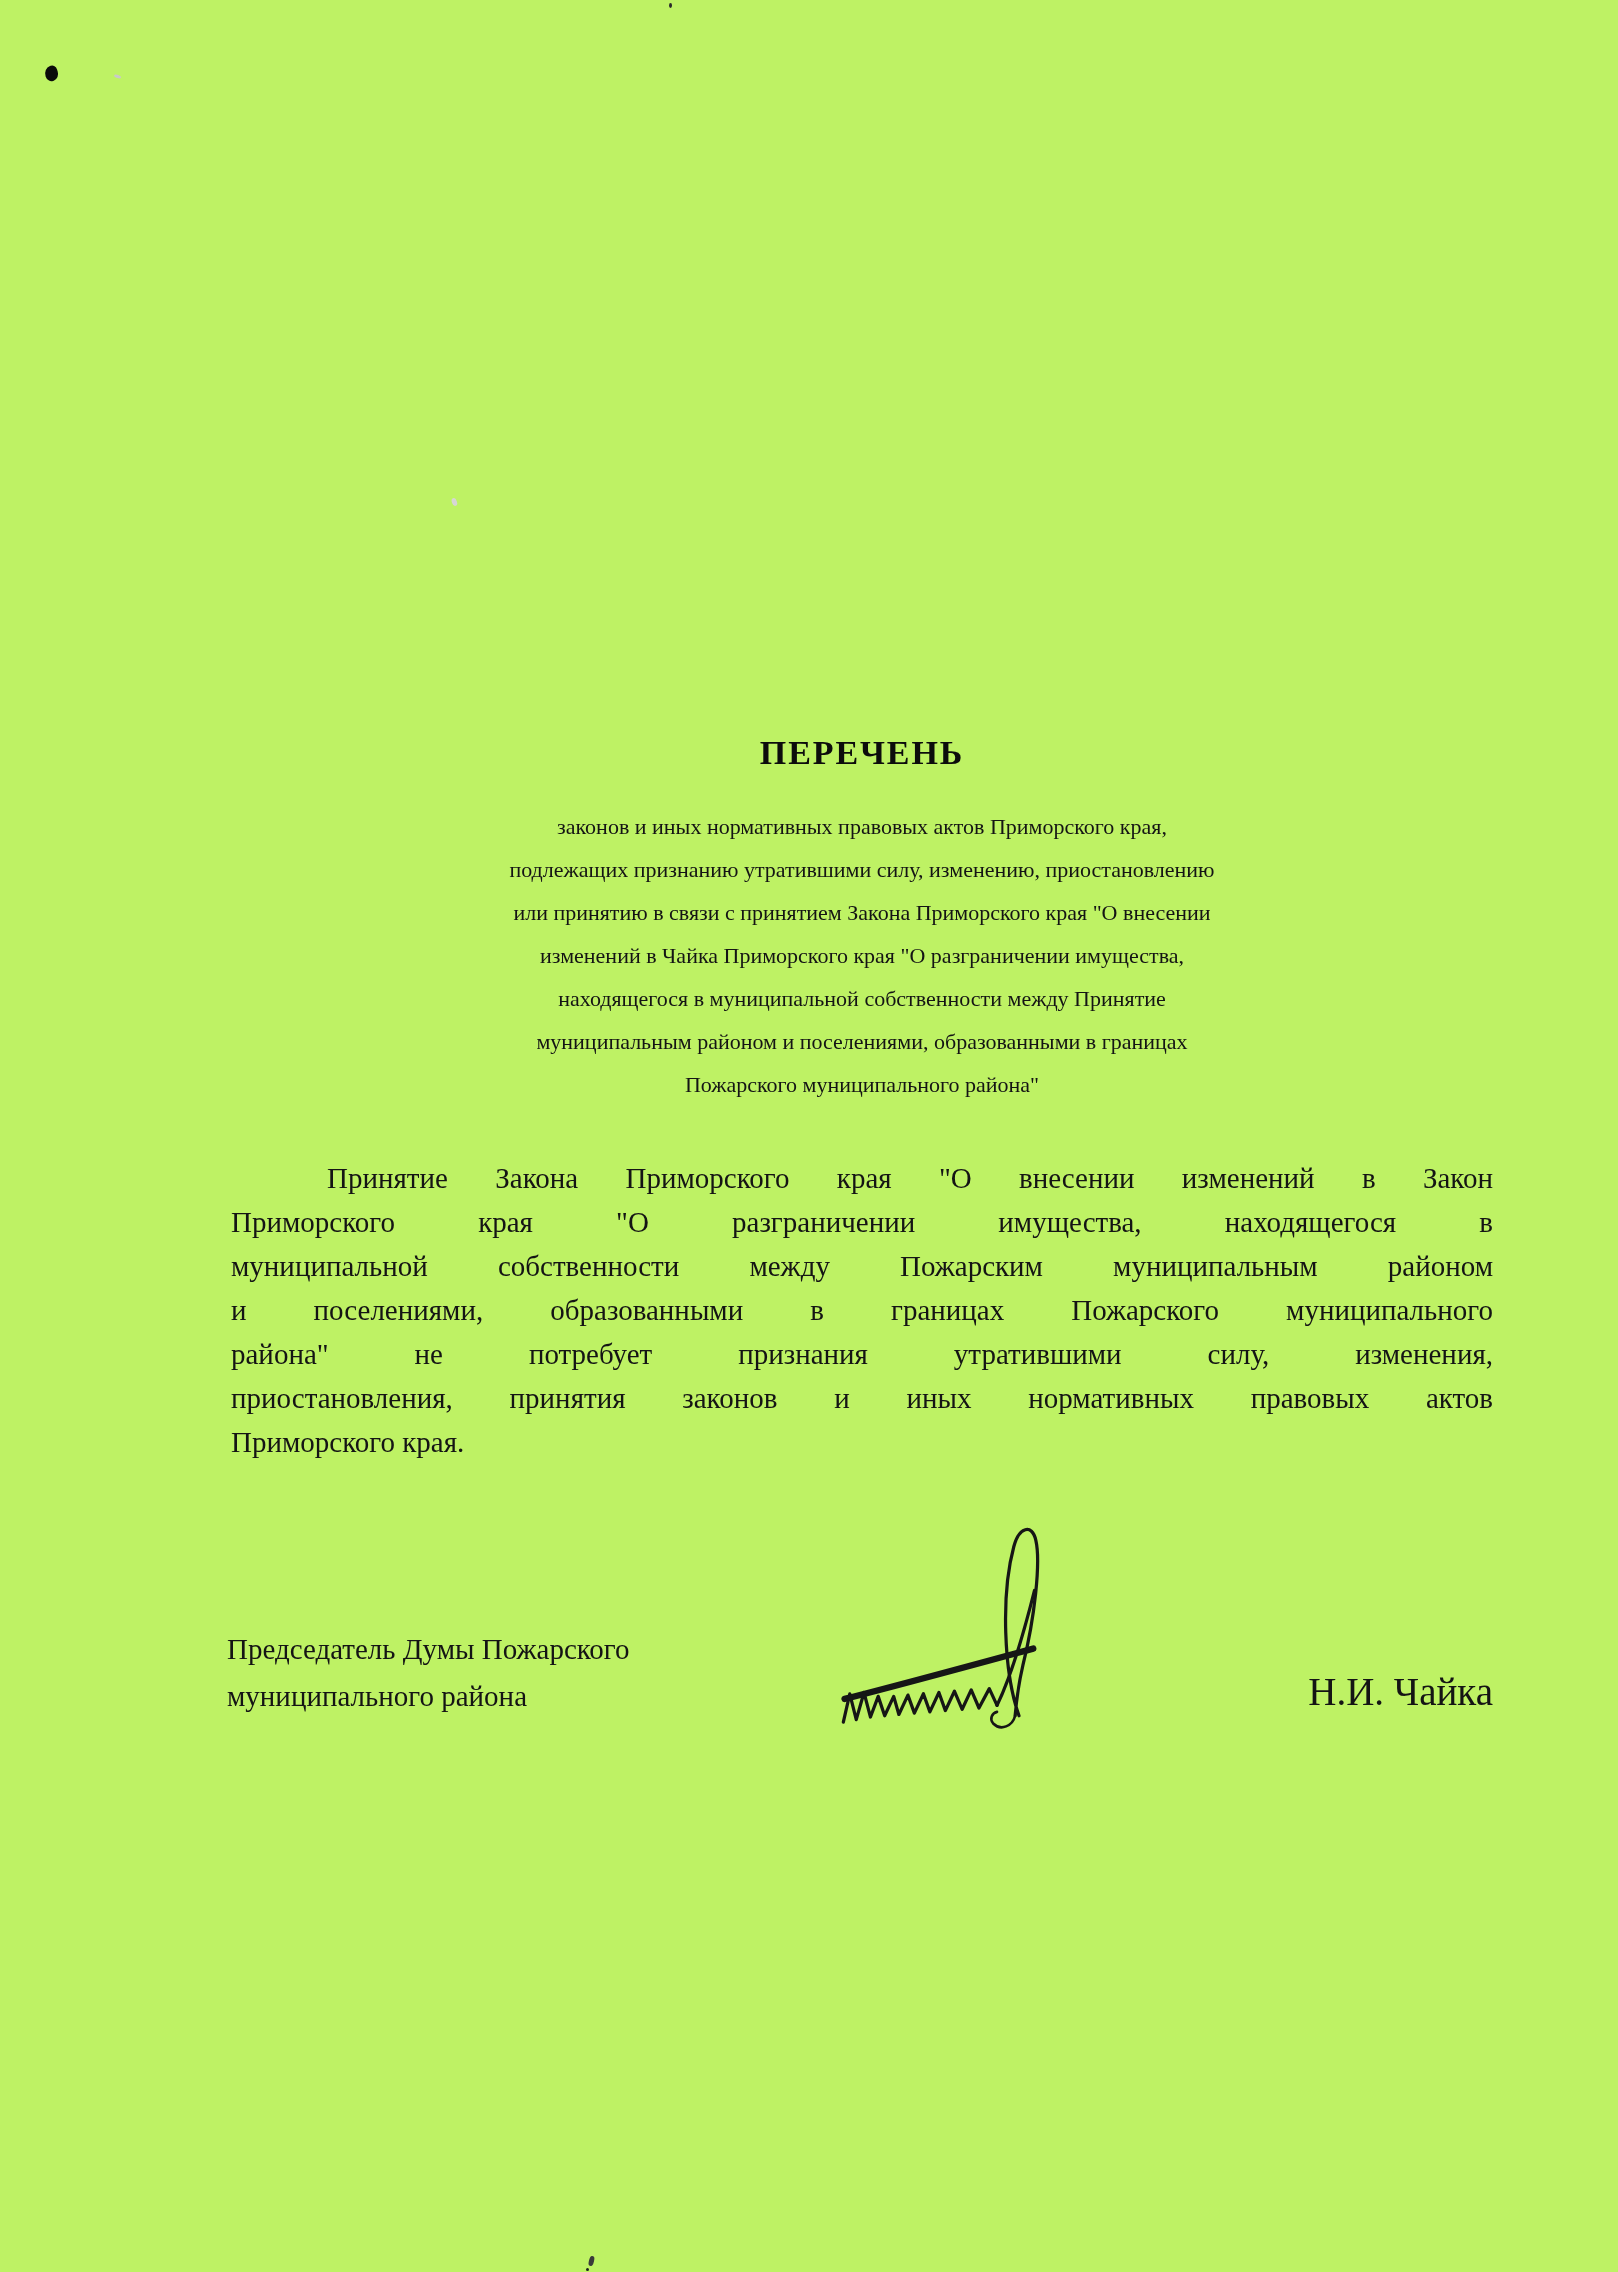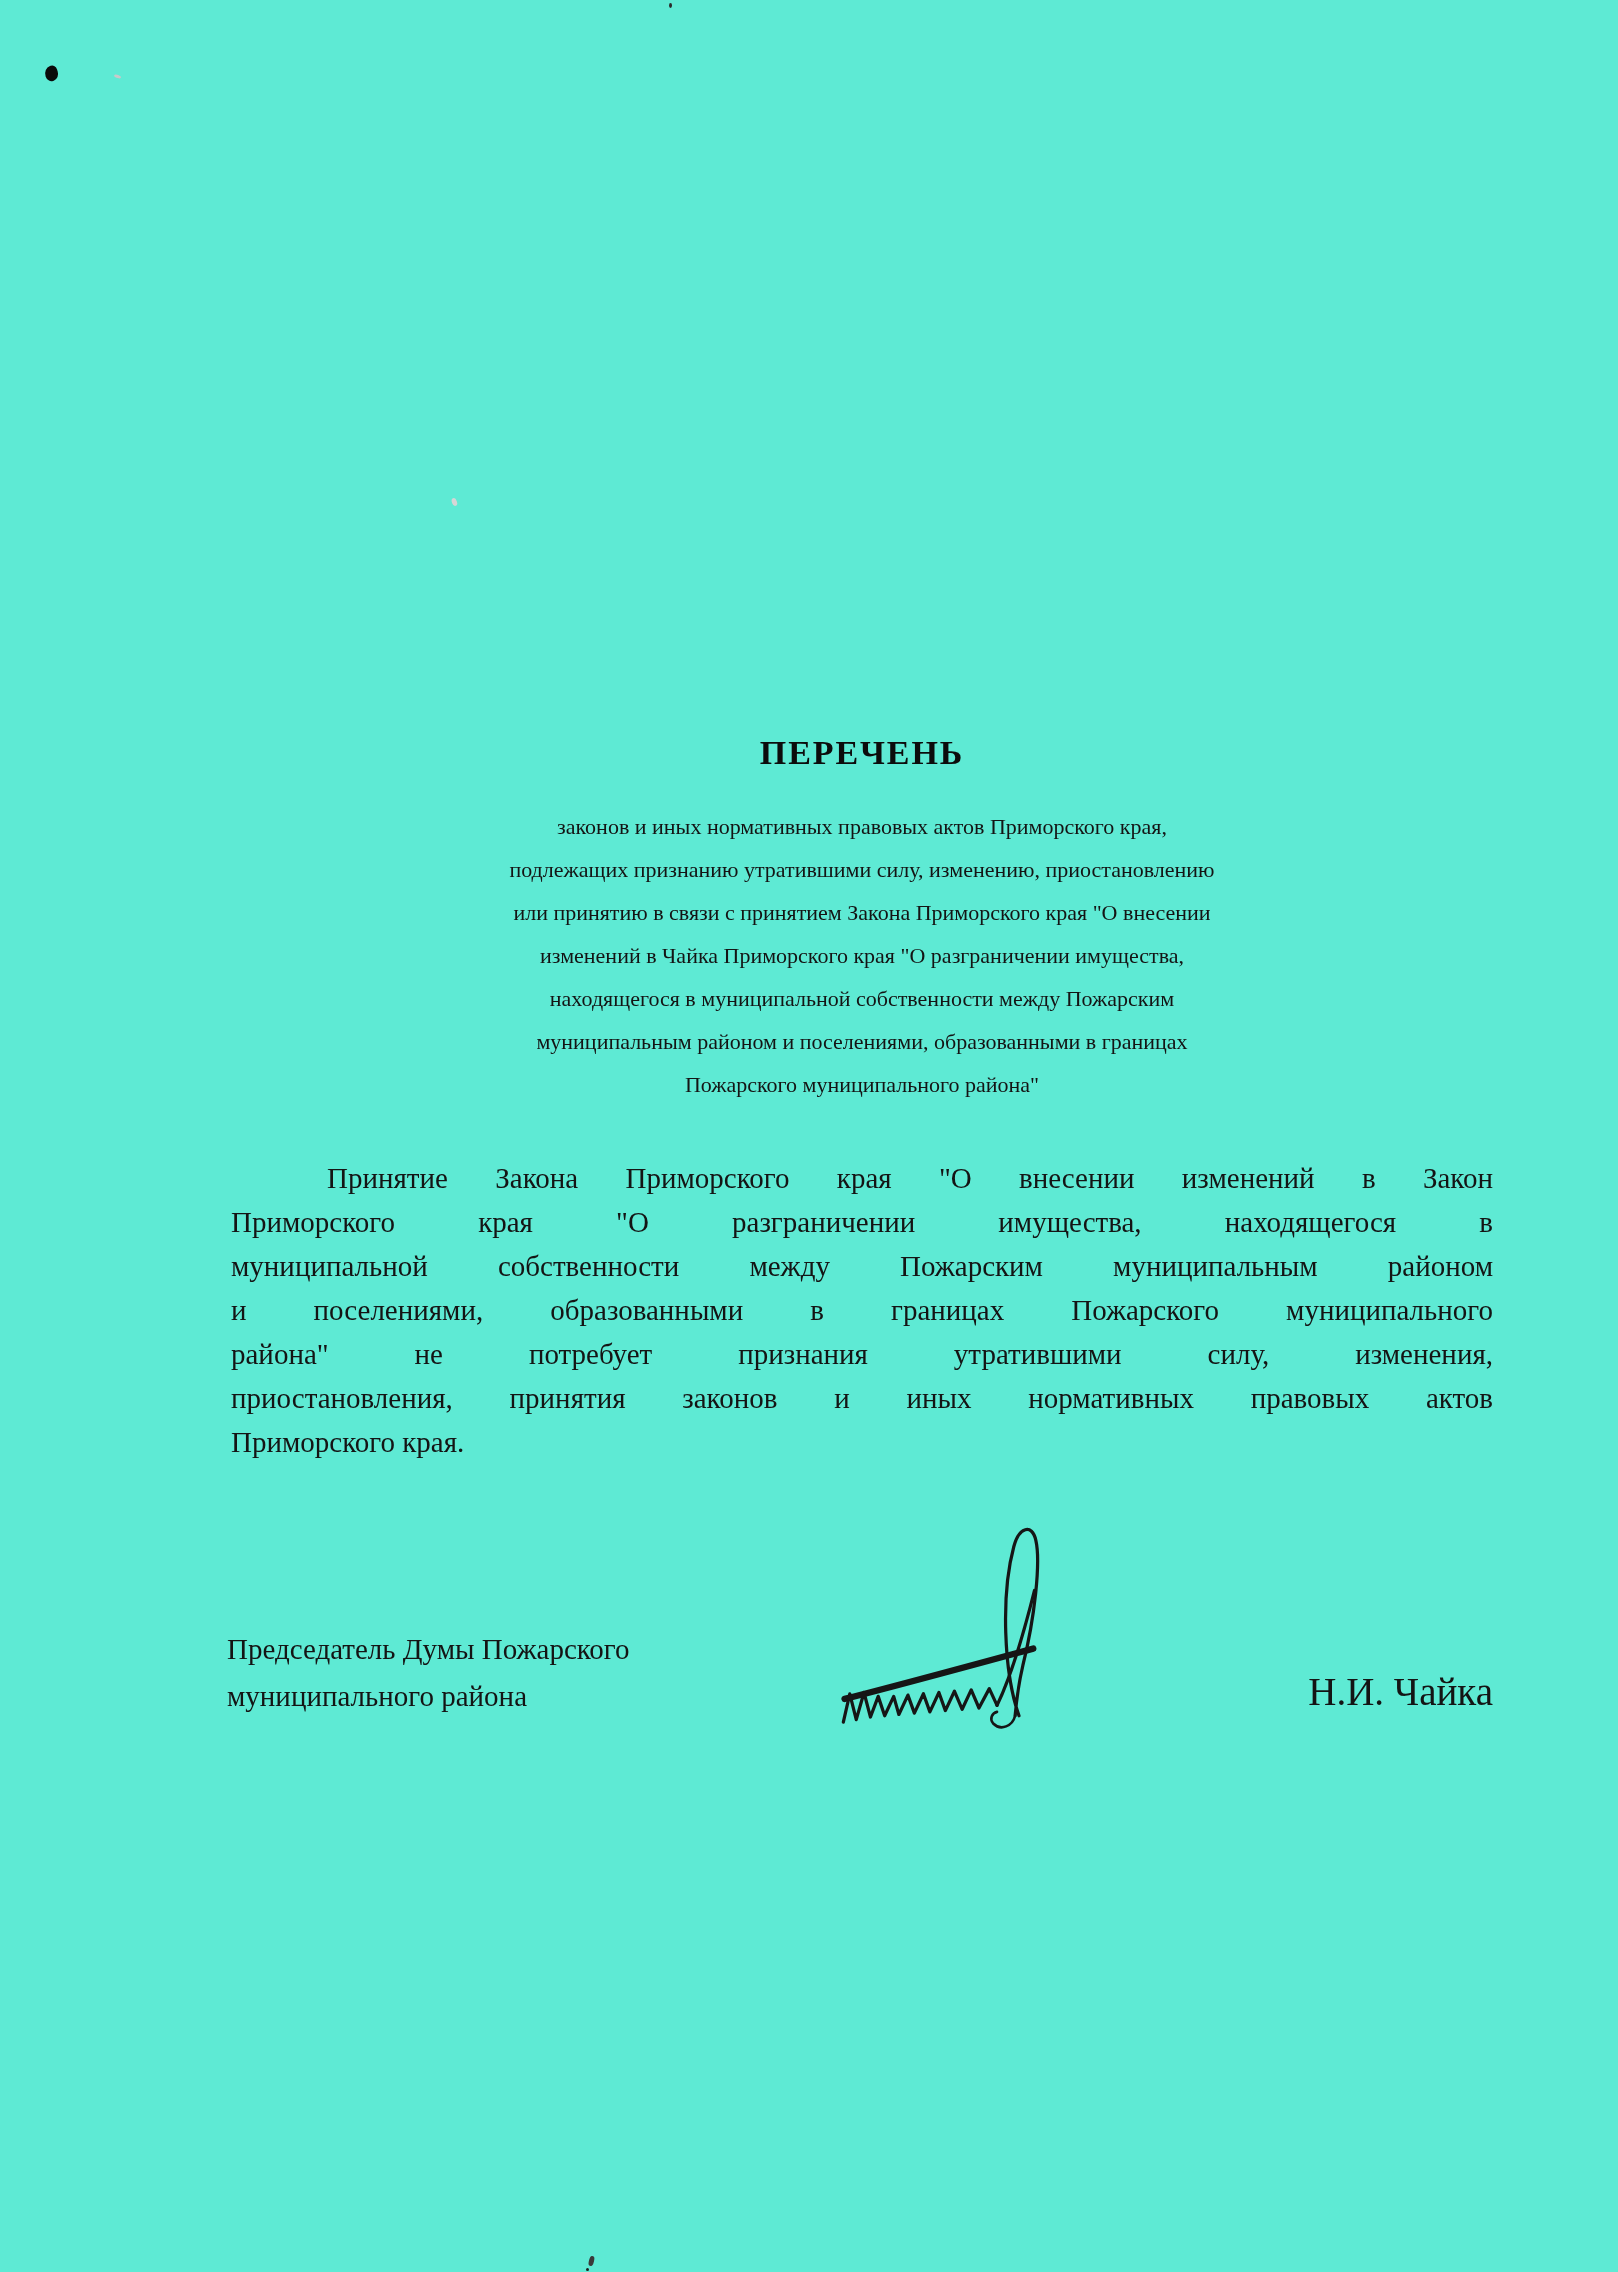--- a/index.html
+++ b/index.html
@@ -4,21 +4,21 @@
 <style>
   html, body {
     margin: 0;
     padding: 0;
     background: #ffffff;
   }
   .page {
     position: relative;
     width: 1619px;
     height: 2273px;
-    background: #5eead4;
+    background: #bef264;
     overflow: hidden;
     font-family: "Liberation Serif", serif;
     color: #121212;
   }
   .doc-title {
     position: absolute;
     left: 231px;
     top: 734px;
     width: 1262px;
     text-align: center;
@@ -127,21 +127,21 @@
   <div class="speck speck-bottom"></div>
   <div class="speck speck-bottomdot"></div>
 
   <div class="doc-title">ПЕРЕЧЕНЬ</div>
 
   <div class="doc-subtitle">
     <div>законов и иных нормативных правовых актов Приморского края,</div>
     <div>подлежащих признанию утратившими силу, изменению, приостановлению</div>
     <div>или принятию в связи с принятием Закона Приморского края "О внесении</div>
     <div>изменений в Чайка Приморского края "О разграничении имущества,</div>
-    <div>находящегося в муниципальной собственности между Пожарским</div>
+    <div>находящегося в муниципальной собственности между Принятие</div>
     <div>муниципальным районом и поселениями, образованными в границах</div>
     <div>Пожарского муниципального района"</div>
   </div>
 
   <div class="doc-paragraph">
     <div class="para-line just first">Принятие Закона Приморского края "О внесении изменений в Закон</div>
     <div class="para-line just">Приморского края "О разграничении имущества, находящегося в</div>
     <div class="para-line just">муниципальной собственности между Пожарским муниципальным районом</div>
     <div class="para-line just">и поселениями, образованными в границах Пожарского муниципального</div>
     <div class="para-line just">района" не потребует признания утратившими силу, изменения,</div>

